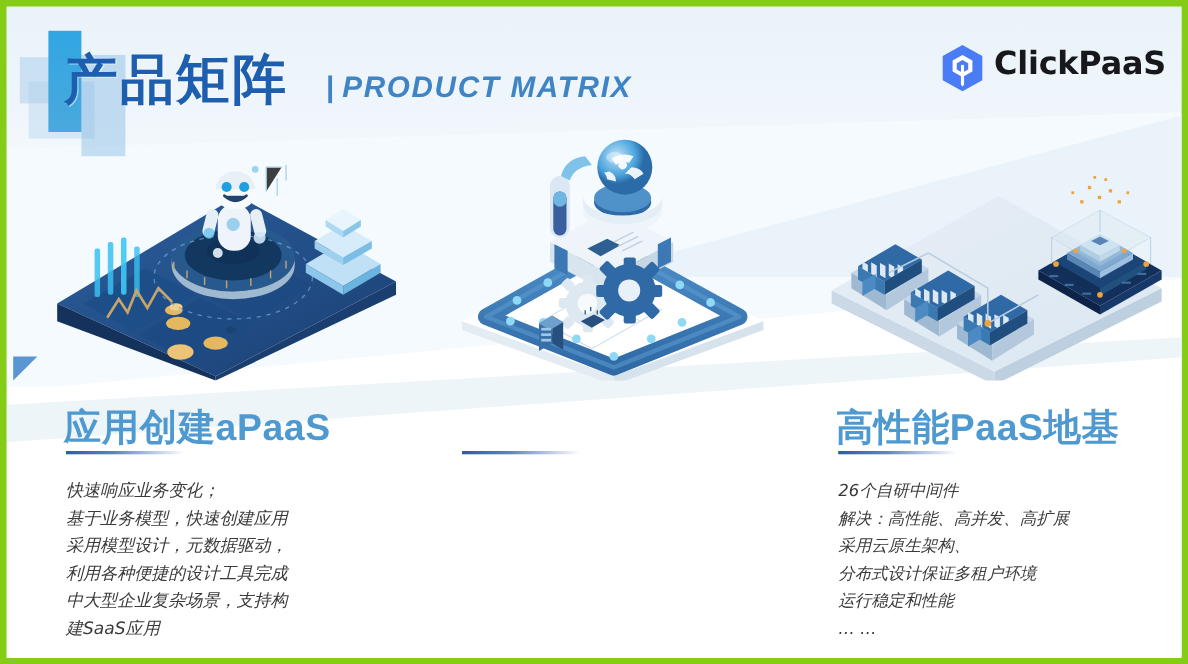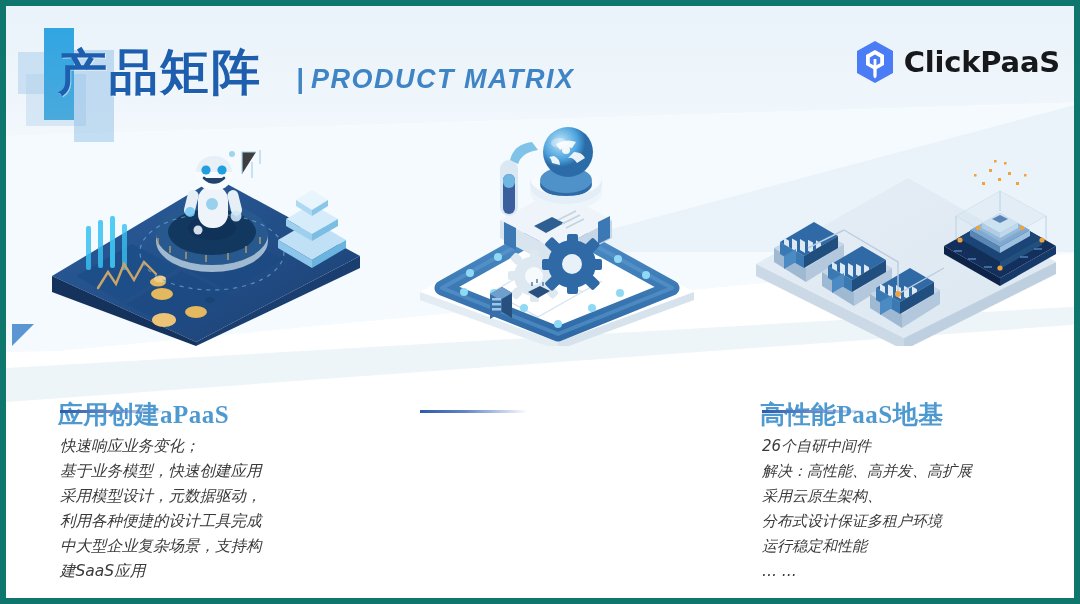--- a/index.html
+++ b/index.html
@@ -6,21 +6,21 @@
   html, body {
     width: 1080px; height: 604px;
     background: #ffffff;
     font-family: "Liberation Sans", "DejaVu Sans", sans-serif;
     overflow: hidden;
   }
   .slide {
     position: relative;
     width: 1080px; height: 604px;
     background: #ffffff;
-    border: 6px solid #0f766e;
+    border: 6px solid #84cc16;
     overflow: hidden;
   }
 
   
   .bg-layer { position: absolute; inset: 0; overflow: hidden; pointer-events: none; }
 
   .bg-topband {
     position: absolute; left: 0; top: 0; width: 1080px; height: 130px;
     background: linear-gradient(180deg, #eaf3fa 0%, #eef5fb 60%, #f2f8fc 100%);
     clip-path: polygon(0 0, 1080px 0, 1080px 96px, 0 130px);
@@ -73,43 +73,42 @@
     text-shadow: 1px 1px 0 rgba(255,255,255,.5);
   }
   .title-en {
     position: absolute; left: 290px; top: 58px;
     font-size: 27px; font-weight: 700; font-style: italic;
     letter-spacing: 1.5px; color: #3f85c6;
     font-family: Liberation Sans, sans-serif;
   }
   .title-en .bar { margin-right: 6px; }
 
-  .logo { position: absolute; right: 26px; top: 34px; display: flex; align-items: center; gap: 9px; }
+  .logo { position: absolute; right: 26px; top: 34px; display: flex; gap: 9px; }
   .logo-mark { width: 40px; height: 44px; display: block; }
   .logo-text {
     font-size: 29px; font-weight: 700; color: #17181c; letter-spacing: -.2px;
     font-family: "DejaVu Sans", "Liberation Sans", sans-serif;
   }
 
   
   .columns { position: absolute; left: 0; top: 110px; width: 1080px; height: 490px; }
   .col { position: absolute; top: 0; width: 340px; height: 490px; }
   .col-1 { left: 40px; }
   .col-2 { left: 400px; }
   .col-3 { left: 742px; }
 
   .art { position: absolute; left: 0; top: 0; width: 320px; height: 230px; }
   .art svg { display: block; }
 
   .col-head {
     position: absolute; top: 250px; left: 12px;
-    font-size: 25px; font-weight: 700; color: #4e9ad0; letter-spacing: .5px;
-    font-family: Liberation Serif, serif;
+    font-size: 34px; font-weight: 700; color: #4e9ad0; letter-spacing: .5px;
+    font-family: Liberation Sans, sans-serif;
     white-space: nowrap;
-    margin-top: 32px;
   }
   .col-rule {
     position: absolute; top: 294px; left: 14px; width: 108px; height: 3px;
     background: linear-gradient(90deg, #2b5caa 0%, #5f82c4 40%, rgba(200,212,236,0) 100%);
   }
   .col-body {
     position: absolute; top: 318px; left: 14px; width: 320px;
     font-size: 15.5px; line-height: 25px; color: #3a3a3c;
     font-family: "DejaVu Sans", "Liberation Sans", sans-serif;
     white-space: pre-line;

